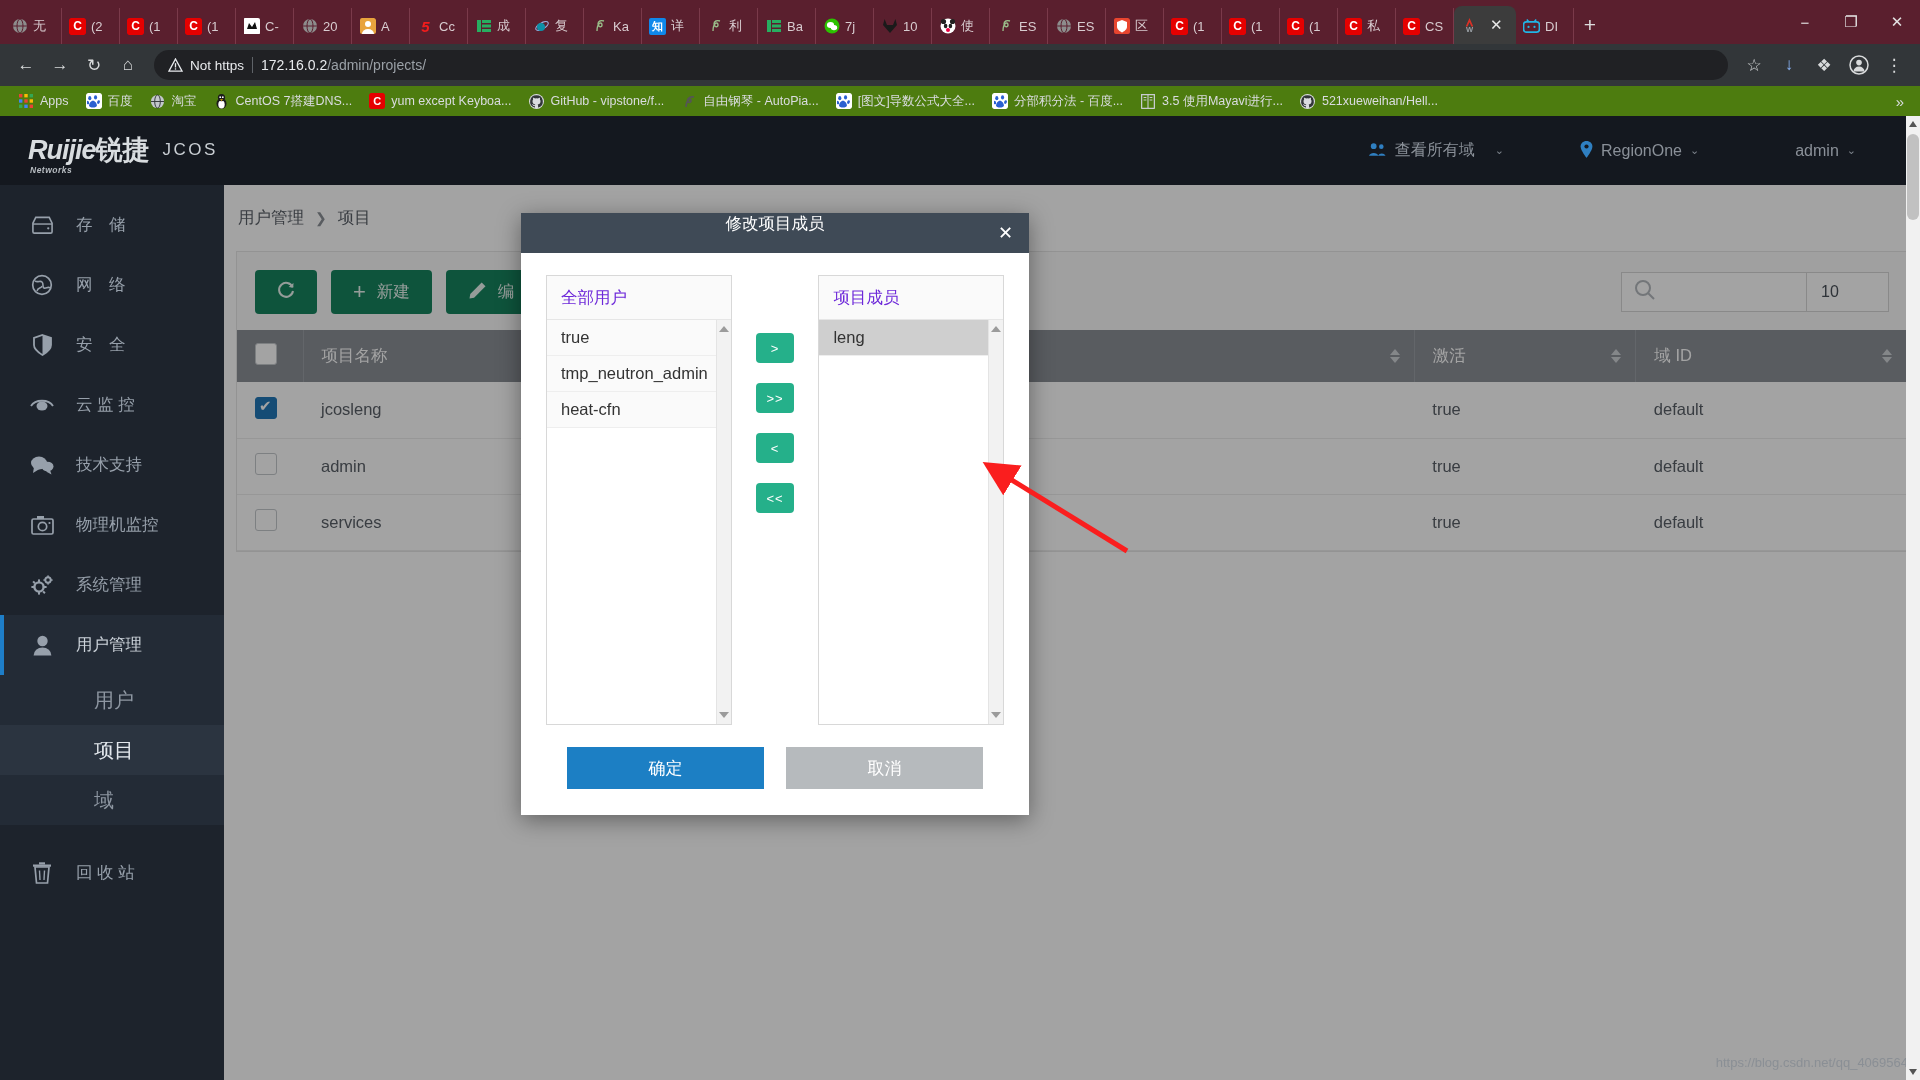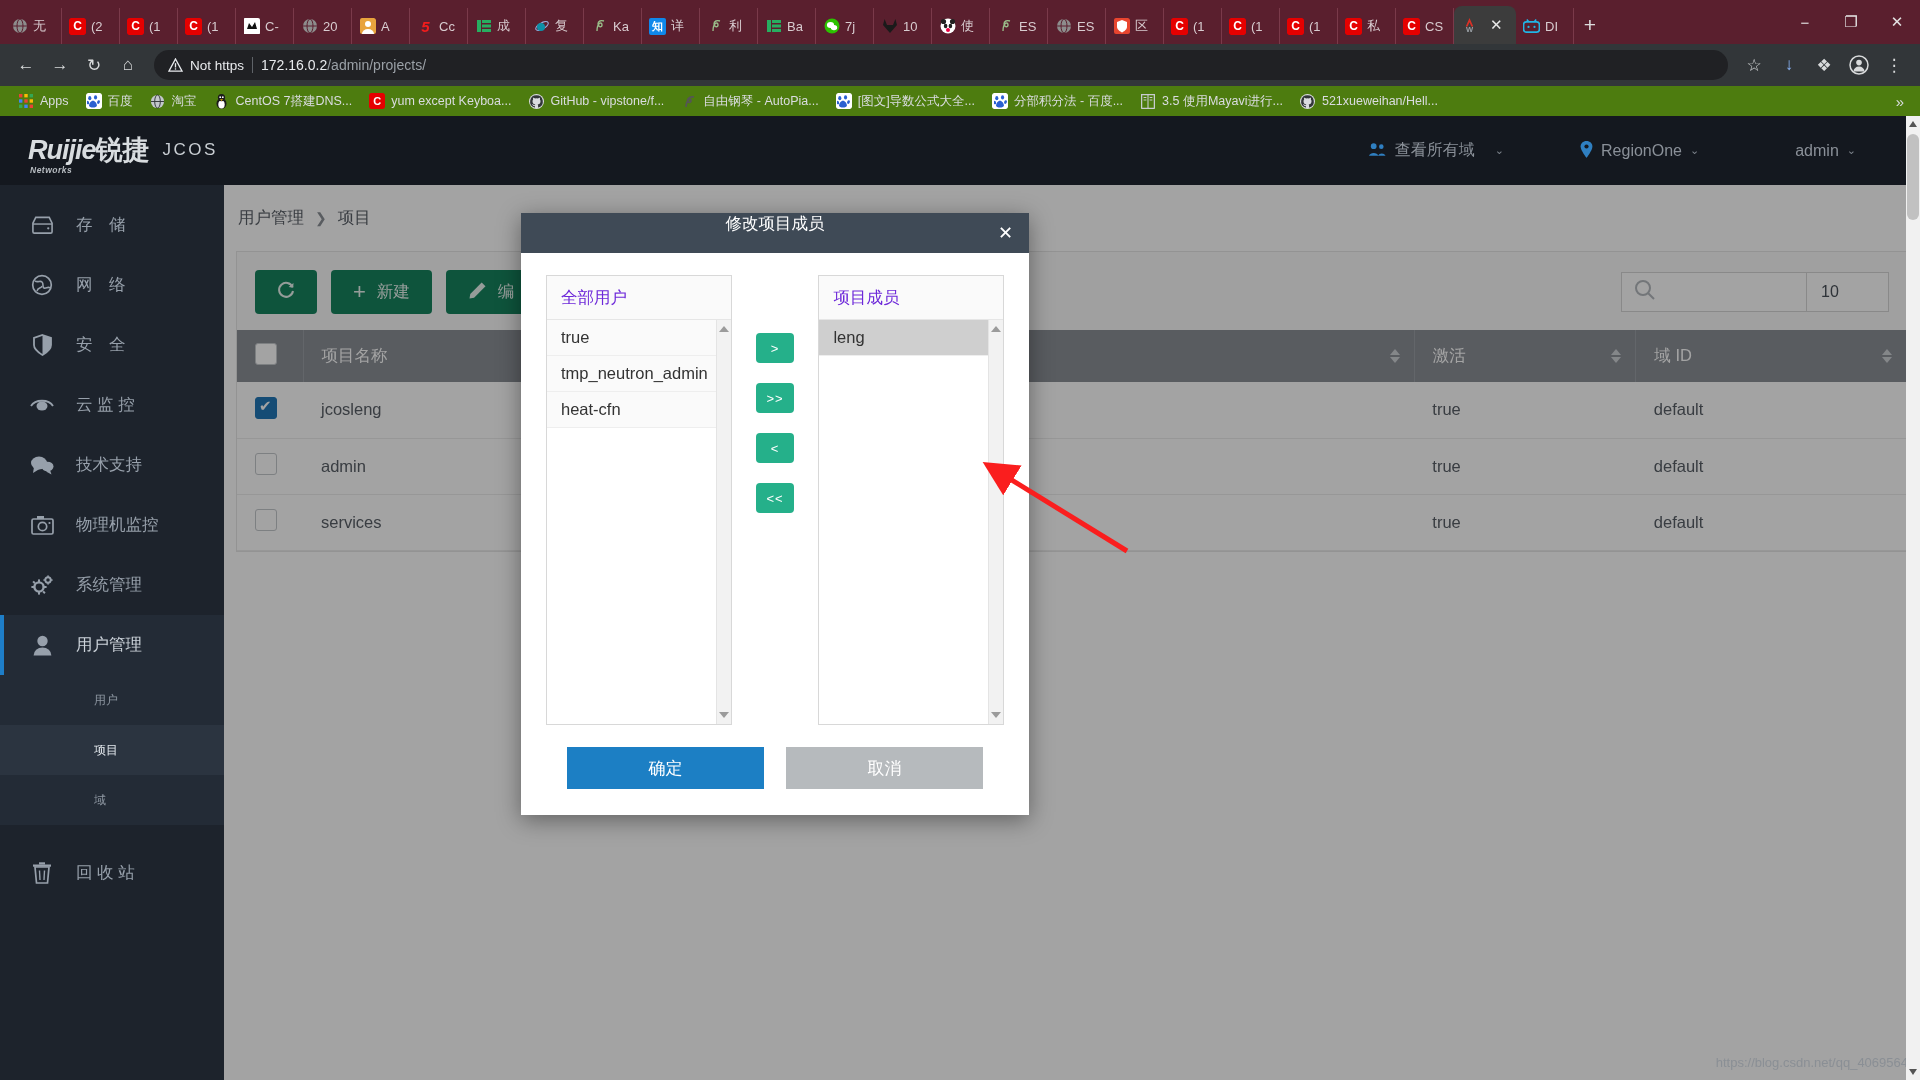--- a/index.html
+++ b/index.html
@@ -106,21 +106,21 @@
   .sitem {
     height:60px; display:flex; align-items:center; padding-left:30px; gap:22px;
     color:#97a0ab; font-size:16.5px; position:relative;
   }
   .sitem .sico { width:24px; display:flex; align-items:center; justify-content:center;
                  color:#97a0ab; font-size:19px; flex:0 0 24px; }
   .sitem.sel { background:#232b36; color:#cdd4db; }
   .sitem.sel::before { content:""; position:absolute; left:0; top:0; bottom:0; width:4px; background:#1e7ec8; }
   .ssub {
     height:50px; display:flex; align-items:center; padding-left:94px;
-    color:#8d96a1; font-size:12px; background:#232b36;
+    color:#8d96a1; font-size:20px; background:#232b36;
   }
   .ssub.cur { background:#2b3440; color:#e3e8ed; }
 
   .content { flex:1; background:#fff; position:relative; overflow:hidden; }
   .crumbs { padding:22px 0 0 14px; display:flex; align-items:center; gap:11px;
             font-size:16.5px; color:#5a6068; }
   .crumbs .sepr { color:#8b9097; font-size:14px; }
   .card { margin:22px 12px 0 12px; background:#fafafa; border:1px solid #e6e6e6; }
 
   .toolrow { padding:18px 18px 16px 18px; display:flex; align-items:center; gap:14px; }

